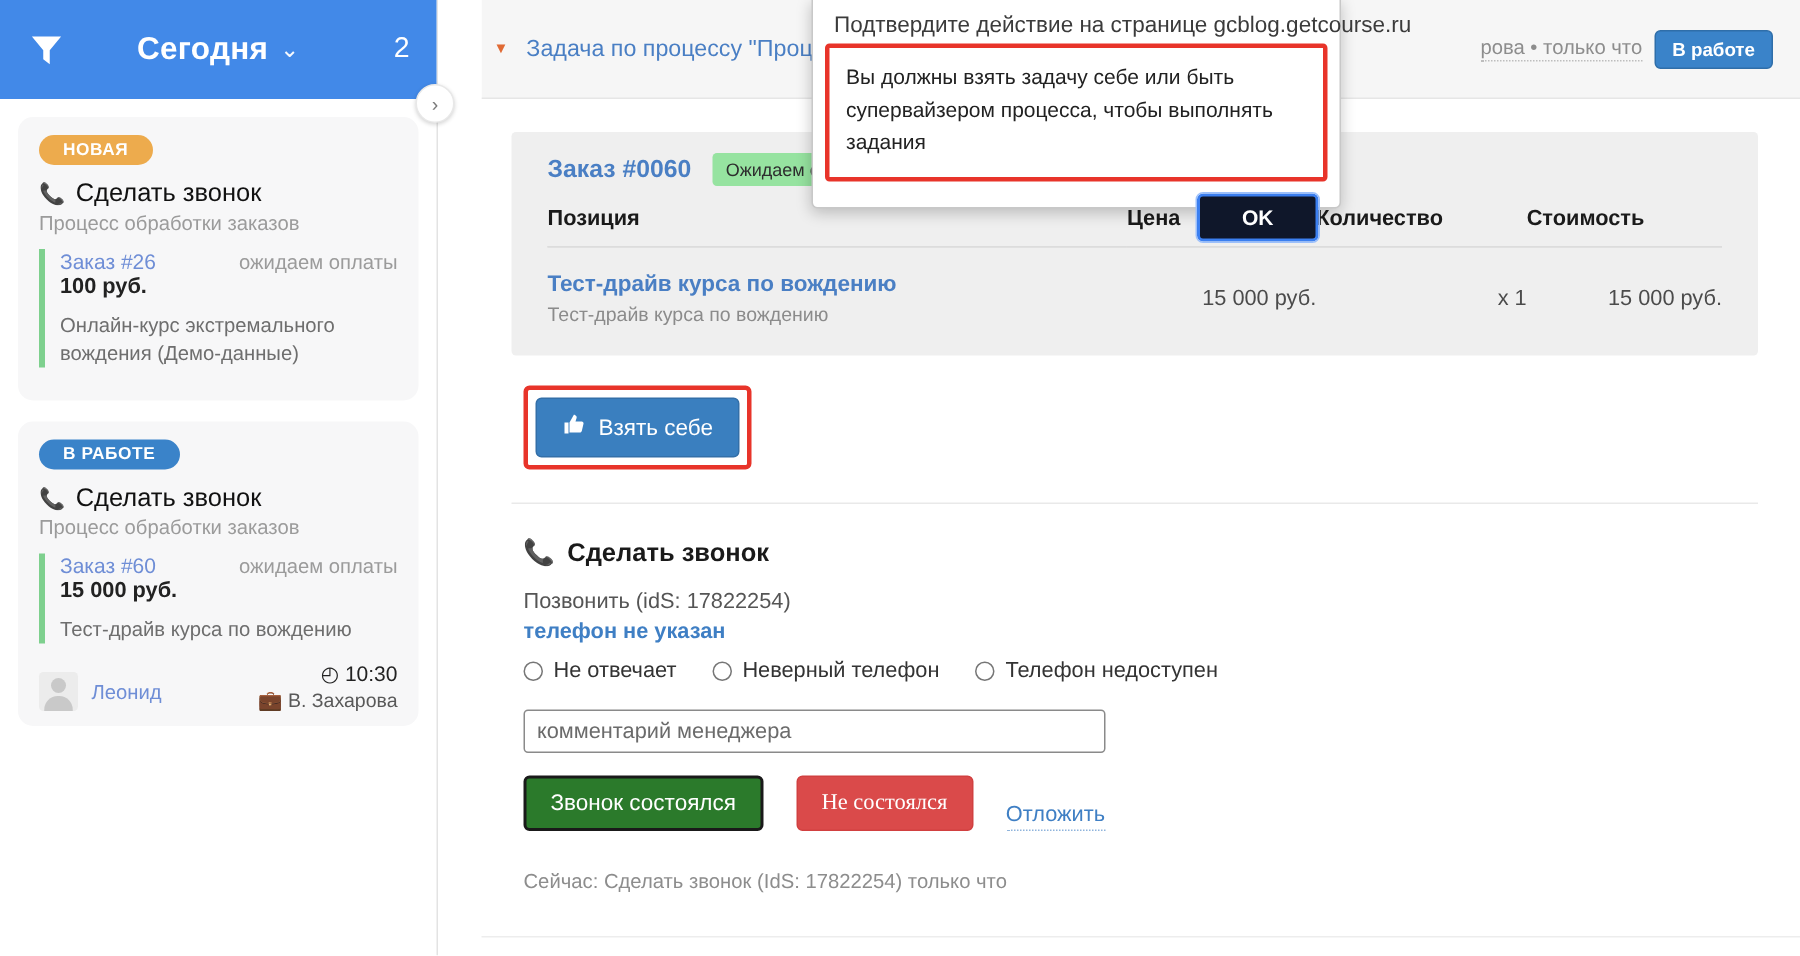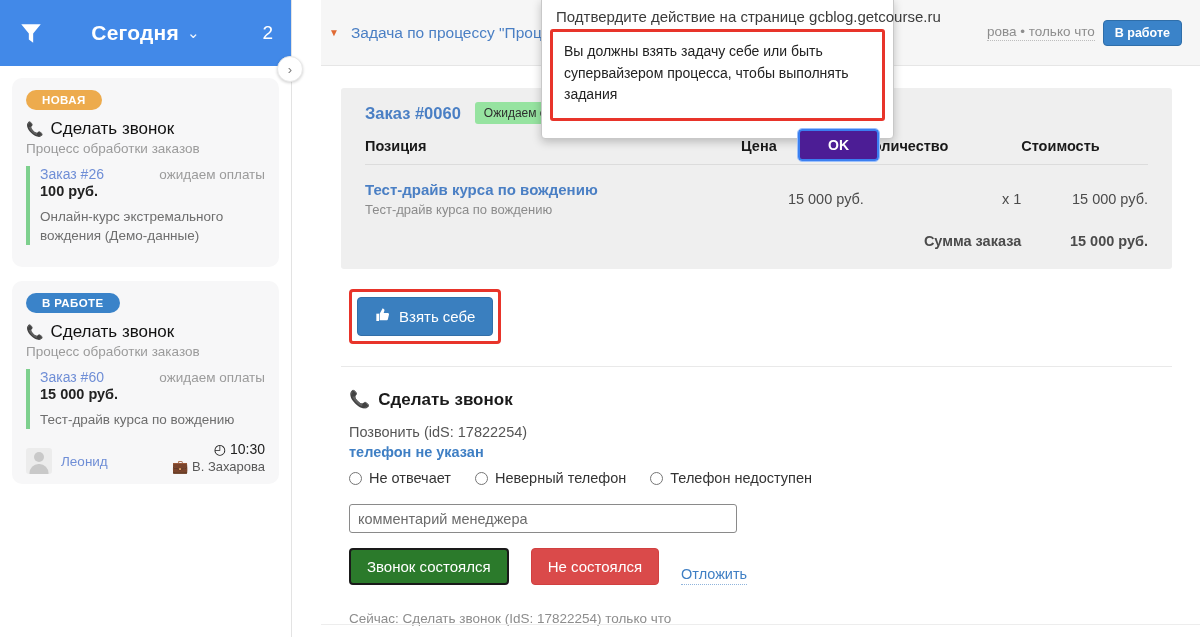--- a/index.html
+++ b/index.html
@@ -178,21 +178,21 @@
   #comment-input::placeholder { color:#6b6b6b; }
   .btn-row { display:flex; align-items:flex-end; gap:22px; margin-top:15px; }
   #btn-ok {
     background:#2b7a2b; color:#fff; border:2px solid #1a1a1a;
     border-radius:4px; font-size:15px; padding:8px 16px; cursor:pointer;
     font-family:"Liberation Sans", sans-serif;
   }
   #btn-fail {
     background:#da4a4a; color:#fff; border:1px solid #d14040;
     border-radius:4px; font-size:15px; padding:9px 16px; cursor:pointer;
-    font-family:Liberation Sans, sans-serif;
+    font-family:Liberation Serif, serif;
   }
   #btn-post {
     font-size:14.5px; color:#3f7fc4; cursor:pointer;
     border-bottom:1px dotted #8fb4dc; padding-bottom:2px;
   }
   .now-line { font-size:13.5px; color:#8d8d8d; margin-top:26px; }
   #bottom-rule {
     position:absolute; left:321px; right:0; bottom:12px;
     border-top:1px solid #ededed;
   }
@@ -207,21 +207,21 @@
     font-size:15px; color:#3b3b3b; padding:8px 14px 0 14px;
     white-space:nowrap; font-family:"Liberation Sans", sans-serif;
   }
   #dialog-msg-wrap {
     margin:4px 8px 0 8px; border:3px solid #e8342a; border-radius:3px;
     padding:9px 11px 12px 11px; background:#fff;
   }
   #dialog-msg { font-size:14px; color:#222; line-height:1.55; }
   #dialog-actions { display:flex; justify-content:flex-end; padding:8px 14px 0 14px; }
   #dialog-ok {
-    background:#4c1d95; color:#fff; font-size:14px; font-weight:bold;
+    background:#0f172a; color:#fff; font-size:14px; font-weight:bold;
     border:2px solid #3b7ff0; outline:1px solid #9cc0fb;
     border-radius:4px; padding:6px 28px; cursor:pointer;
     font-family:"Liberation Sans", sans-serif;
   }
 </style>
 </head>
 <body>
 
 <div id="sidebar">
 
@@ -328,26 +328,20 @@
         <tbody>
           <tr>
             <td class="l">
               <div class="prod-name">Тест-драйв курса по вождению</div>
               <div class="prod-desc">Тест-драйв курса по вождению</div>
             </td>
             <td>15 000 руб.</td>
             <td>x 1</td>
             <td>15 000 руб.</td>
           </tr>
-          <tr>
-            <td class="l"></td>
-            <td></td>
-            <td class="sum-label">Сумма заказа</td>
-            <td class="sum-val">15 000 руб.</td>
-          </tr>
         </tbody>
       </table>
     </div>
 
     <div id="take-wrap">
       <button id="take-btn">
         <span>
           <svg viewBox="0 0 24 24" width="16" height="16" aria-hidden="true">
             <path d="M2 10h4v11H2z" fill="#ffffff"></path>
             <path d="M7 10l4.5-8 1.6.9c.9.5 1.3 1.6 1 2.6L13 9h6.2c1.2 0 2.1 1.1 1.8 2.3l-1.7 7.2c-.2.9-1 1.5-1.9 1.5H7z" fill="#ffffff"></path>

